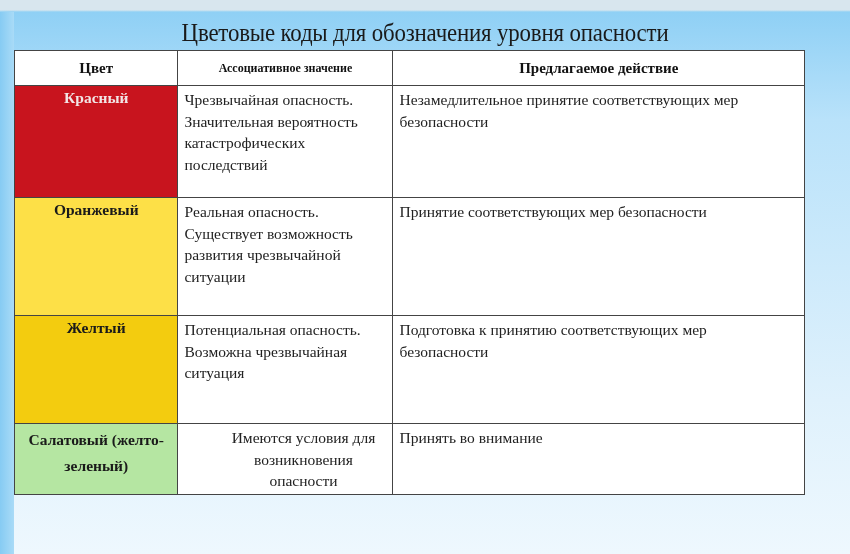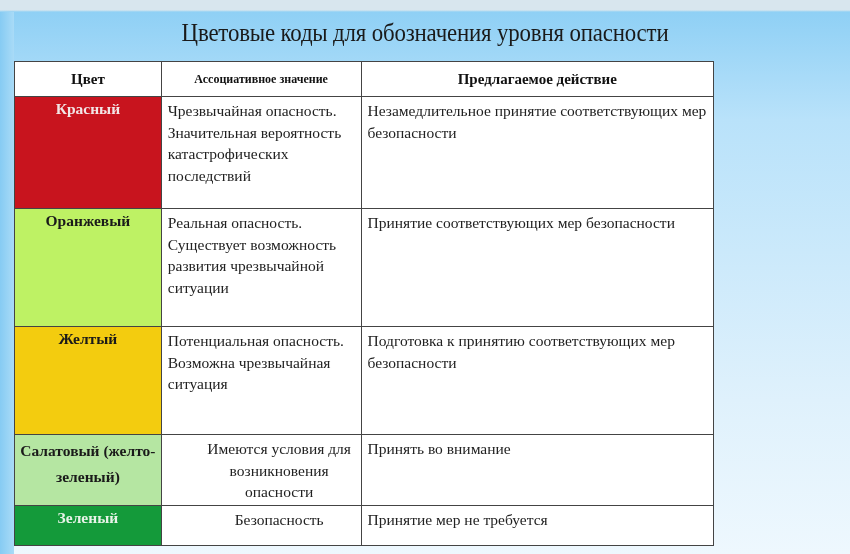--- a/index.html
+++ b/index.html
@@ -8,21 +8,21 @@
     background: linear-gradient(180deg, #d8e6ee 0px, #d8e6ee 10px, #8fd0f5 12px, #b9e2fa 120px, #dff1fc 400px, #eef8fe 554px);
     font-family: "Liberation Serif", "DejaVu Serif", serif;
   }
   .side-l { position:absolute; left:0; top:12px; width:14px; height:542px; background:linear-gradient(90deg,#86cbf3,#a9dbf7); }
   .title {
     position:absolute; left:0; right:0; top:18px; text-align:center;
     font-size:26px; color:#1a1a1a; font-family:"Liberation Serif", serif;
     transform:scaleX(0.88); letter-spacing:-0.2px;
   }
   table {
-    position:absolute; left:14px; top:61px; width:700px;
+    position:absolute; left:14px; top:50px; width:791px;
     border-collapse:collapse; background:#fff;
     font-size:15.5px; color:#222;
   }
   td, th { border:1.5px solid #444; vertical-align:top; padding:0; }
   th {
     height:34px; vertical-align:middle; font-weight:bold; font-size:15px;
     text-align:center; color:#111;
   }
   .c1 { width:168px; } .c2 { width:219px; } .c3 { width:430px;margin-top:6px; }
   .color-cell { text-align:center; font-weight:bold; font-size:15.5px; padding-top:3px; }
@@ -42,33 +42,28 @@
     <th class="c1">Цвет</th>
     <th class="c2" style="font-size:12px;">Ассоциативное значение</th>
     <th class="c3">Предлагаемое действие</th>
   </tr>
   <tr style="height:112px;">
     <td class="color-cell" style="background:#c8141e;color:#f2e6e6;">Красный</td>
     <td class="txt">Чрезвычайная опасность. Значительная вероятность катастрофических последствий</td>
     <td class="act">Незамедлительное принятие соответствующих мер безопасности</td>
   </tr>
   <tr style="height:118px;">
-    <td class="color-cell" style="background:#bef264;color:#1a1a1a;">Оранжевый</td>
+    <td class="color-cell" style="background:#fde047;color:#1a1a1a;">Оранжевый</td>
     <td class="txt">Реальная опасность. Существует возможность развития чрезвычайной ситуации</td>
     <td class="act">Принятие соответствующих мер безопасности</td>
   </tr>
   <tr style="height:108px;">
     <td class="color-cell" style="background:#f3cc0f;color:#1a1a1a;">Желтый</td>
     <td class="txt">Потенциальная опасность. Возможна чрезвычайная ситуация</td>
     <td class="act">Подготовка к принятию соответствующих мер безопасности</td>
   </tr>
   <tr style="height:67px;">
     <td class="color-cell" style="background:#b5e6a2;color:#1a1a1a;line-height:26px;text-align:center;">Салатовый (желто-зеленый)</td>
     <td class="txt center">Имеются условия для возникновения опасности</td>
     <td class="act">Принять во внимание</td>
   </tr>
-  <tr style="height:40px;">
-    <td class="color-cell" style="background:#149a3a;color:#e8f3e8;">Зеленый</td>
-    <td class="txt center">Безопасность</td>
-    <td class="act">Принятие мер не требуется</td>
-  </tr>
 </tbody>
   </table>
 
 </body></html>

